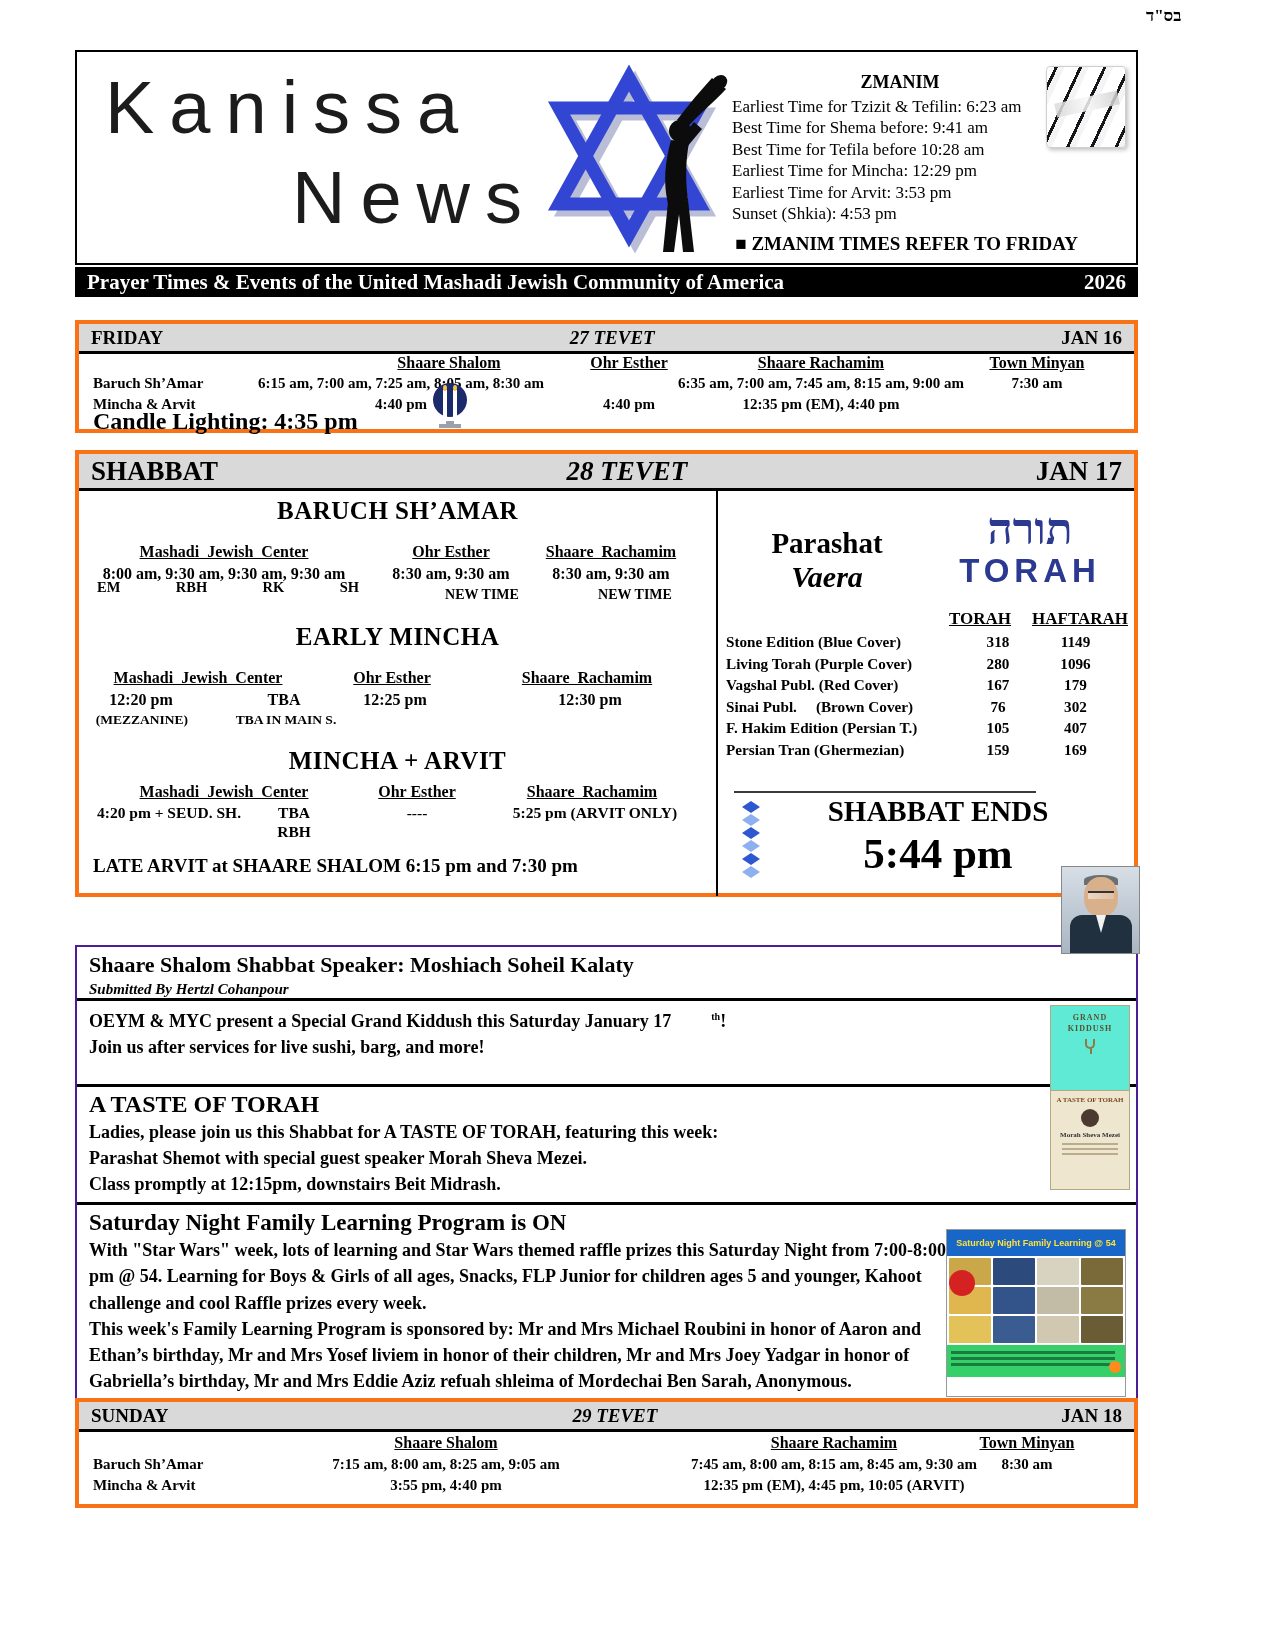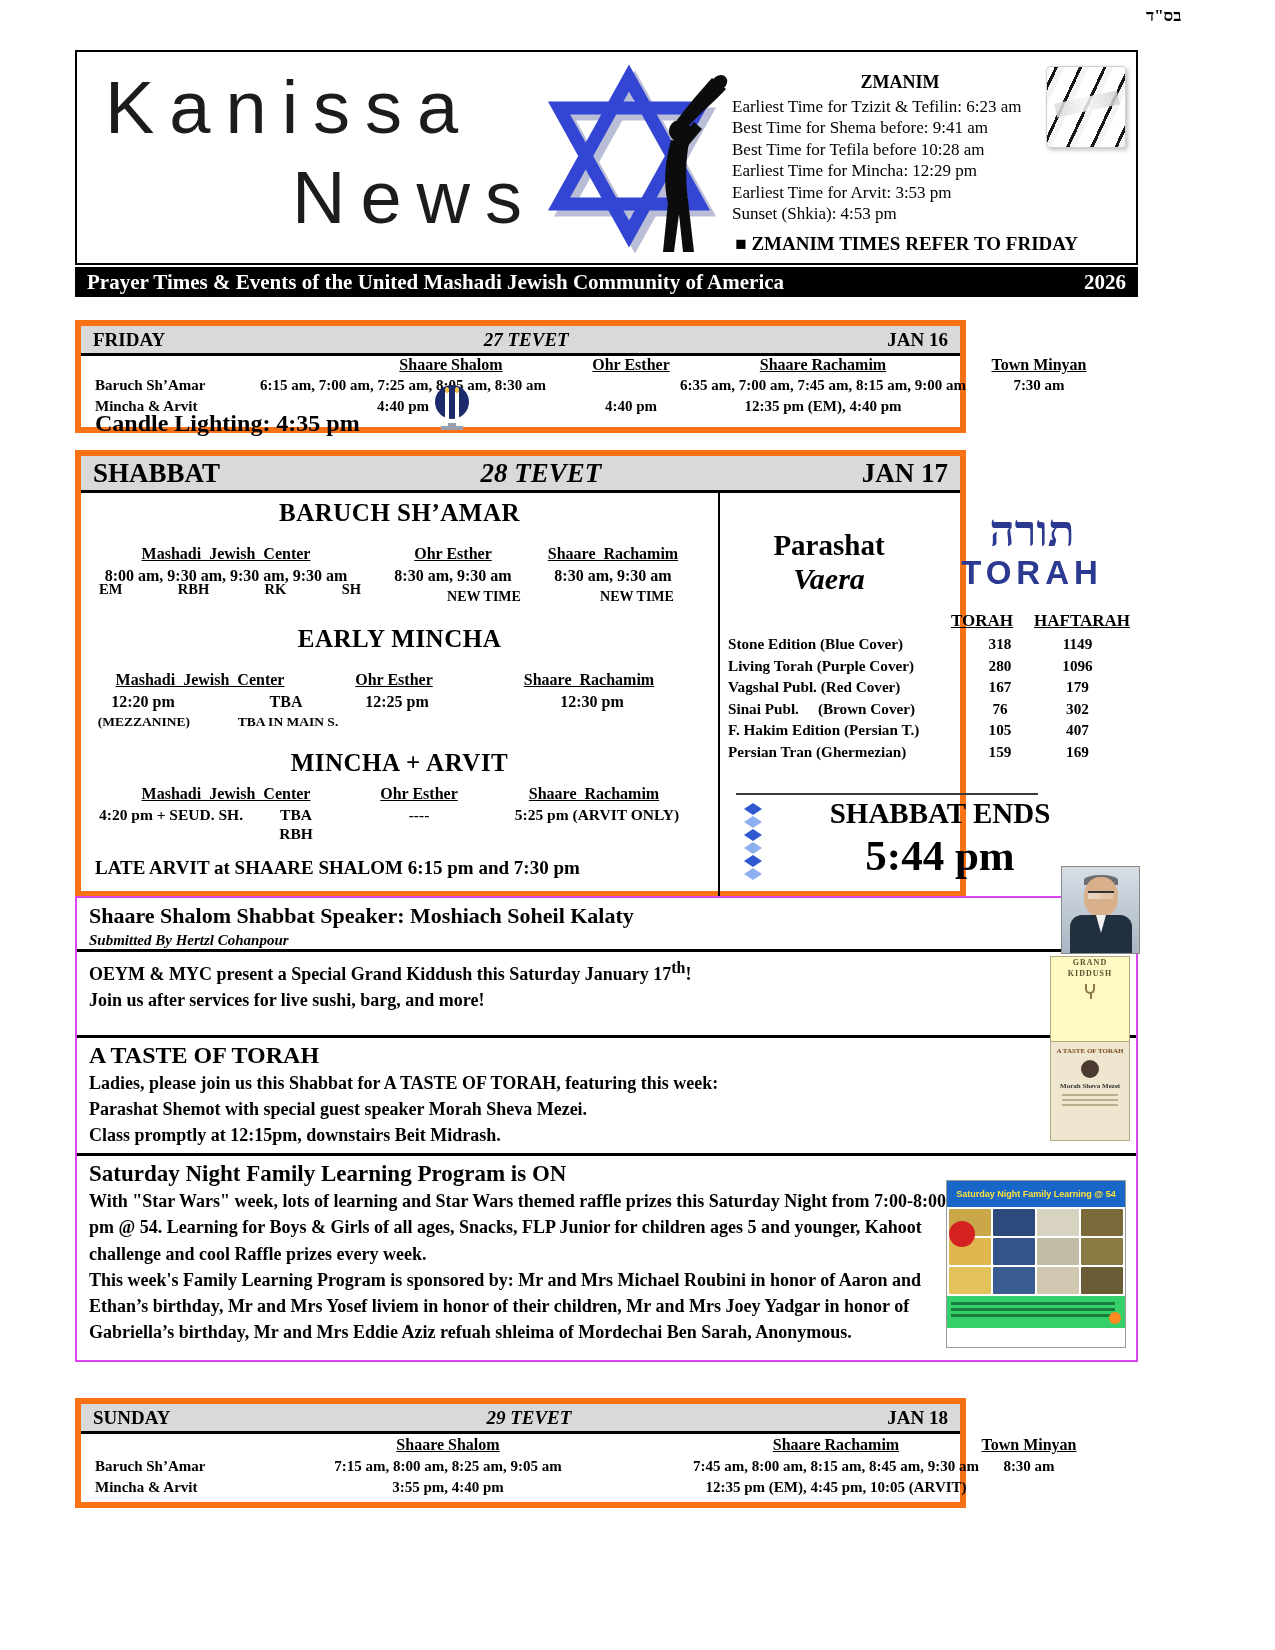--- a/index.html
+++ b/index.html
@@ -24,21 +24,21 @@
     background:
       repeating-linear-gradient(115deg, #ffffff 0 7px, #15151a 7px 10px, #f4f4f4 10px 16px, #ffffff 16px 22px);
     box-shadow:2px 2px 4px rgba(0,0,0,.25); overflow:hidden; }
   .tallit .atarah { position:absolute; left:8px; top:30px; width:64px; height:14px; background:linear-gradient(90deg,#d9d9d9,#f7f7f7,#cfcfcf); opacity:.85; transform:rotate(-12deg); }
 
   
   .banner { position:absolute; left:75px; top:267px; width:1063px; height:30px; background:#000; color:#fff;
     display:flex; align-items:center; justify-content:space-between; padding:0 12px; font-size:21px; font-weight:bold; }
 
   
-  .daybox { position:absolute; left:75px; width:891px; border:6px solid #f97316; background:#fff; }
+  .daybox { position:absolute; left:75px; width:1063px; border:4px solid #f97316; background:#fff; }
   .box-hdr { height:30px; background:#d9d9d9; border-bottom:3px solid #000; display:flex; align-items:center;
     justify-content:space-between; padding:0 12px; font-weight:bold; font-size:19px; }
   .box-hdr .heb { font-style:italic; }
   .daybody { position:relative; }
   .cell { position:absolute; transform:translateX(-50%); white-space:nowrap; font-weight:bold; font-size:15px; }
   .rowlab { position:absolute; left:14px; white-space:nowrap; font-weight:bold; font-size:15px; }
   .uh { text-decoration:underline; font-size:16px; }
   .candle-line { position:absolute; left:14px; top:54px; font-size:24px; font-weight:bold; }
 
   
@@ -61,46 +61,46 @@
   .trow { display:flex; height:21.5px; font-weight:bold; font-size:15.2px; white-space:nowrap; }
   .trow .nm { width:242px; }
   .trow .tv { width:60px; text-align:center; }
   .trow .hv { width:95px; text-align:center; }
   .ends-divider { position:absolute; left:16px; top:300px; width:302px; border-top:2px solid #3a3a3a; }
   .ends-title { position:absolute; left:55px; top:304px; width:330px; text-align:center; font-size:29px; font-weight:bold; }
   .ends-time { position:absolute; left:55px; top:338px; width:330px; text-align:center; font-size:43px; font-weight:bold; }
   .havdalah { position:absolute; left:22px; top:310px; }
 
   
-  .events { position:absolute; left:75px; top:896px; width:1063px; height:466px; border:2px solid #d946ef; background:#fff; }
+  .events { position:absolute; left:75px; top:945px; width:1063px; height:466px; border:2px solid #4c1d95; background:#fff; }
   .ev-row { position:relative; padding:3px 200px 0 12px; border-bottom:3px solid #000; overflow:visible; }
   .ev-row:last-child { border-bottom:none; }
   .ev-title { font-size:23px; font-weight:bold; line-height:29px; white-space:nowrap; }
   .ev-sub { font-size:15px; font-weight:bold; font-style:italic; line-height:20px; }
   .ev-line { font-size:18px; font-weight:bold; line-height:26px; white-space:nowrap; }
   .ev-para { font-size:18px; font-weight:bold; line-height:26.3px; width:868px; }
   .r-speaker { height:54px; }
   .r-kiddush { height:86px; }
   .r-taste  { height:118px; }
   .r-flp    { height:213px; }
-  sup { font-size:16px; }
+  sup { font-size:10px;padding-left:40px; }
 
   
   .speaker-photo { position:absolute; left:1061px; top:866px; width:79px; height:88px; z-index:6;
     background:linear-gradient(#d7dee6,#a9b6c2); border:1px solid #888; overflow:hidden; }
   .sp-head { position:absolute; left:22px; top:10px; width:34px; height:40px; background:#d8b08b; border-radius:46%; }
   .sp-hair { position:absolute; left:22px; top:8px; width:34px; height:10px; background:#6b6f72; border-radius:50% 50% 0 0; }
   .sp-glasses { position:absolute; left:26px; top:24px; width:26px; height:8px; border-top:2px solid #333;
     background:linear-gradient(90deg,rgba(255,255,255,.5),rgba(255,255,255,.2)); }
   .sp-body { position:absolute; left:8px; top:48px; width:62px; height:40px; background:#20303f; border-radius:12px 12px 0 0; }
   .sp-shirt { position:absolute; left:34px; top:48px; width:10px; height:18px; background:#f2f2f2; clip-path:polygon(0 0,100% 0,50% 100%); }
 
   
   .flyer { position:absolute; border:1px solid #b5a77e; z-index:5; overflow:hidden; }
-  .fly-kiddush { right:6px; top:4px; width:80px; height:94px; background:#fef9c3; text-align:center; }
+  .fly-kiddush { right:6px; top:4px; width:80px; height:94px; background:#5eead4; text-align:center; padding-top:6px; }
   .fly-kiddush .t { font-size:8px; letter-spacing:1px; color:#5a512f; font-weight:bold; line-height:11px; }
   .goblet { width:10px; height:10px; margin:5px auto 0; border:2px solid #8c7b43; border-radius:0 0 8px 8px; border-top:none; position:relative; }
   .goblet:after { content:""; position:absolute; left:3px; top:8px; width:2px; height:7px; background:#8c7b43; }
   .fly-taste { right:6px; top:3px; width:80px; height:100px; background:#efe6cf; text-align:center; padding-top:5px; }
   .fly-taste .t { font-size:7px; font-weight:bold; color:#7a4a20; line-height:9px; }
   .fly-taste .ph { width:18px; height:18px; border-radius:50%; background:#4a3a30; margin:4px auto; }
   .fly-taste .n { font-size:7px; font-weight:bold; color:#333; line-height:9px; }
   .fly-taste .ln { width:56px; height:2px; background:#b9ad8d; margin:3px auto 0; }
   .fly-flp { right:10px; top:24px; width:180px; height:168px; background:#fff; border:1px solid #999; }
   .fly-flp .hdr { height:26px; background:#1766c8; color:#ffe23a; font-family:"Liberation Sans", sans-serif;

